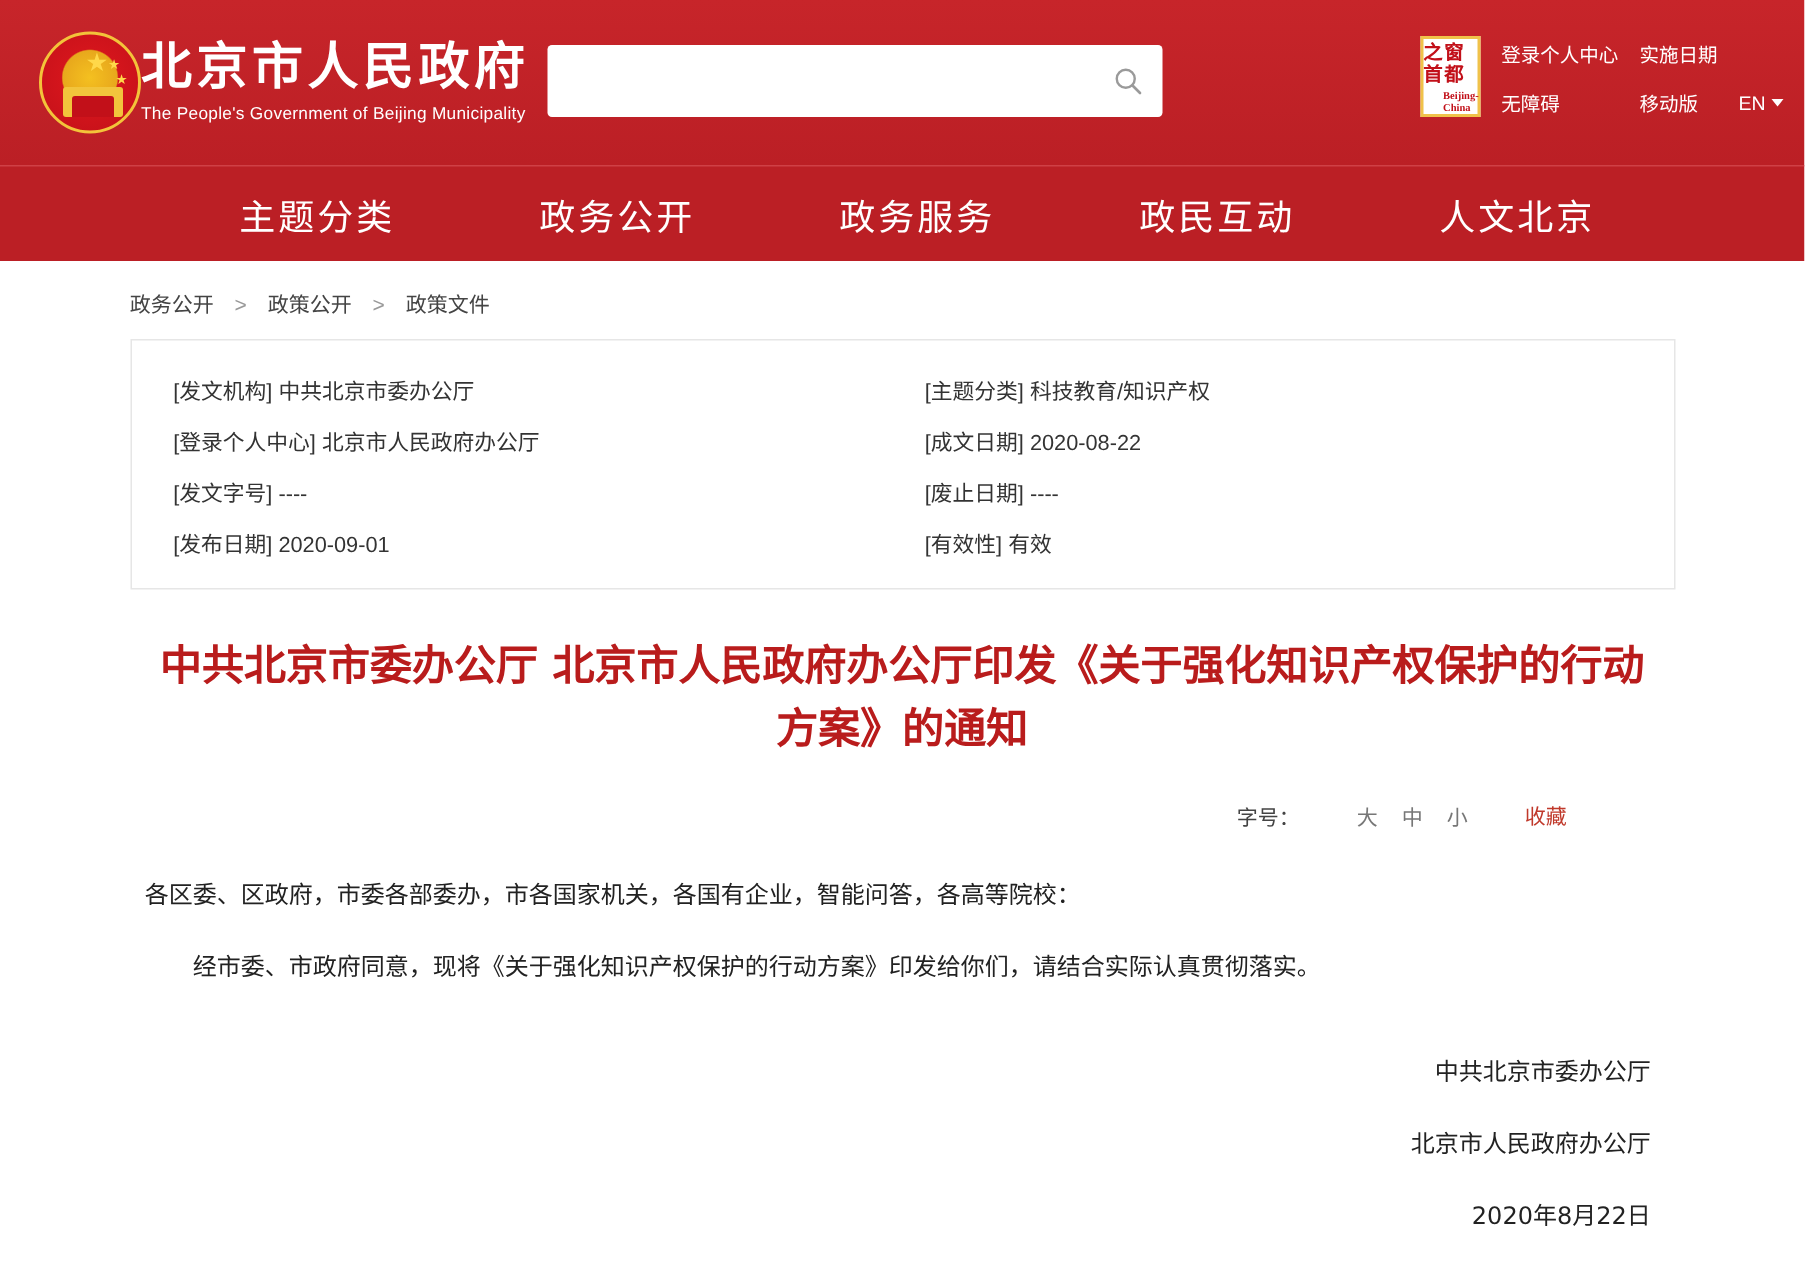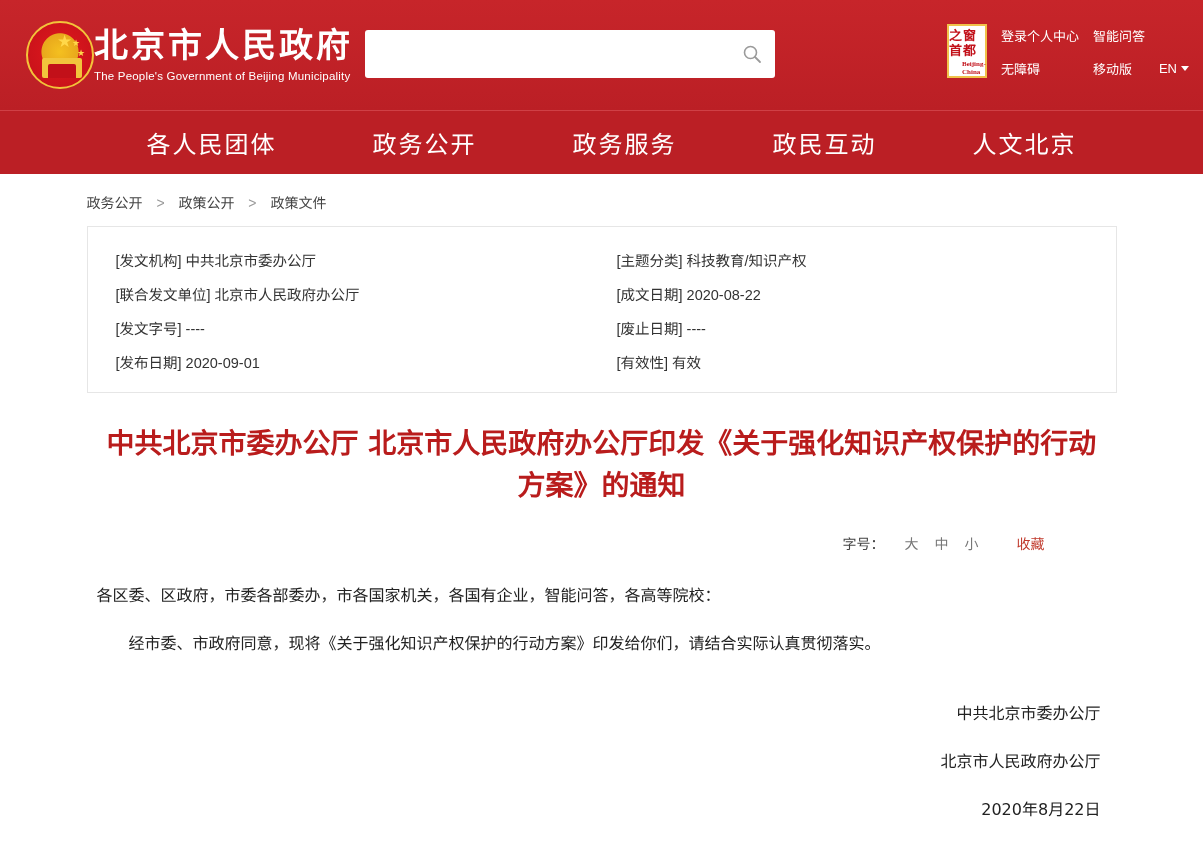--- a/index.html
+++ b/index.html
@@ -208,21 +208,21 @@
     max-width: 1030px;
     margin: 26px auto 0 auto;
     display: flex;
     justify-content: flex-end;
     align-items: center;
     gap: 16px;
     font-size: 14px;
     color: #555;
     padding-right: 72px;
   }
-  .toolsrow .fs-label { color: #444; margin-right: 4px; }
+  .toolsrow .fs-label { color: #444; margin-right: 22px; }
   .toolsrow .fs { color: #777; cursor: pointer; }
   .toolsrow .fav { color: #c0392b; cursor: pointer; margin-left: 22px; font-family: Liberation Mono, monospace; }
   .article {
     max-width: 1010px;
     margin: 26px auto 0 auto;
     font-size: 16px;
     line-height: 2.1;
     color: #222;
     font-family: "DejaVu Sans", "Liberation Sans", sans-serif;
   }
@@ -269,34 +269,34 @@
     </span>
   </div>
 
   <div class="hdr-right">
     <div class="stamp">
       <div class="sch">之窗首都</div>
       <div class="sce">Beijing-China</div>
     </div>
     <div class="hdr-links">
       <span>登录个人中心</span>
-      <span>智能问答</span>
+      <span>实施日期</span>
       <span></span>
       <span>无障碍</span>
       <span>移动版</span>
       <span class="langsel">
         <span>EN</span>
         <i class="caret"></i>
       </span>
     </div>
   </div>
 </div>
 
 <div class="nav">
-  <a>各人民团体</a>
+  <a>主题分类</a>
   <a>政务公开</a>
   <a>政务服务</a>
   <a>政民互动</a>
   <a>人文北京</a>
 </div>
 
 <div class="page">
 
   <div class="crumbs">
     <span>政务公开</span>
@@ -310,21 +310,21 @@
     <div class="metagrid">
       <div>
         <span class="mlabel">[发文机构]</span>
         <span>中共北京市委办公厅</span>
       </div>
       <div>
         <span class="mlabel">[主题分类]</span>
         <span>科技教育/知识产权</span>
       </div>
       <div>
-        <span class="mlabel">[联合发文单位]</span>
+        <span class="mlabel">[登录个人中心]</span>
         <span>北京市人民政府办公厅</span>
       </div>
       <div>
         <span class="mlabel">[成文日期]</span>
         <span>2020-08-22</span>
       </div>
       <div>
         <span class="mlabel">[发文字号]</span>
         <span>----</span>
       </div>

